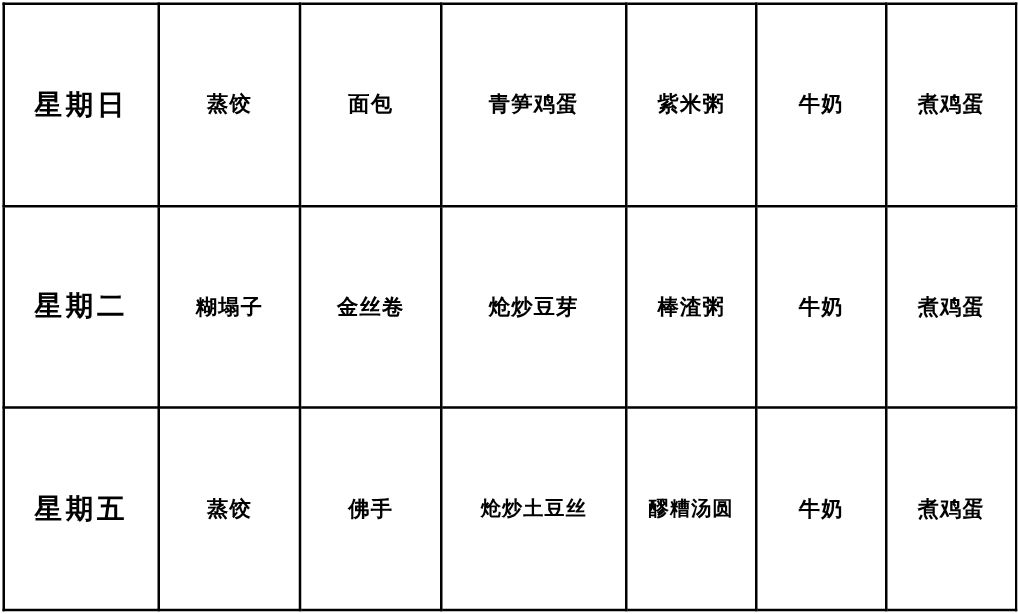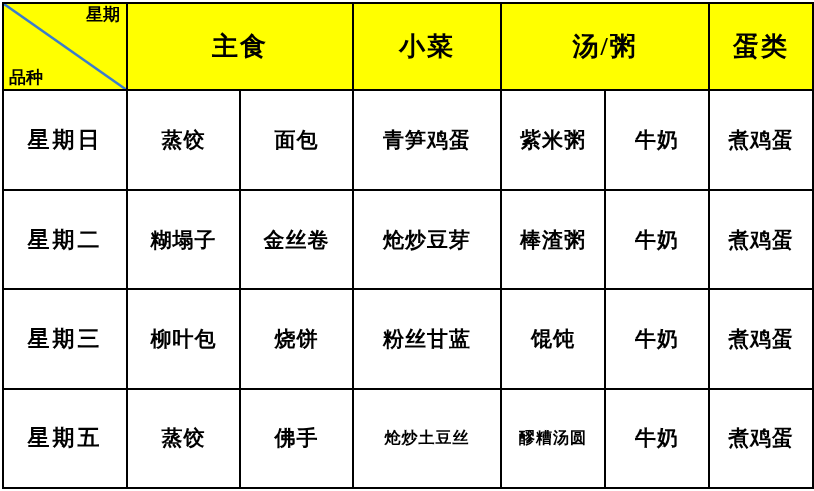--- a/index.html
+++ b/index.html
@@ -66,21 +66,21 @@
     line-height: 1.1;
   }
   
   .day-cell {
     font-size: 22px;
     letter-spacing: 3px;
     height: 71px;
     margin-left: 45px;
   }
   .dish-cell {
-    font-size: 21px;
+    font-size: 17px;
     letter-spacing: 1px;
     font-weight: bold;
   }
   .dish-cell.small {
     font-size: 16px;
   }
 </style>
 </head>
 <body>
 
@@ -88,33 +88,20 @@
   <colgroup>
     <col style="width:124px">
     <col style="width:113px">
     <col style="width:113px">
     <col style="width:148px">
     <col style="width:104px">
     <col style="width:104px">
     <col style="width:104px">
   </colgroup>
   <tbody>
-    <tr>
-      <td class="corner">
-        <svg class="corner-diag" viewBox="0 0 124 62" preserveAspectRatio="none">
-          <line x1="0" y1="0" x2="124" y2="62" stroke="#3a7ccc" stroke-width="2"></line>
-        </svg>
-        <span class="corner-top">星期</span>
-        <span class="corner-bottom">品种</span>
-      </td>
-      <td class="hdr" colspan="2">主食</td>
-      <td class="hdr">小菜</td>
-      <td class="hdr" colspan="2">汤/粥</td>
-      <td class="hdr">蛋类</td>
-    </tr>
 
     <tr>
       <td class="day-cell">星期日</td>
       <td class="dish-cell">蒸饺</td>
       <td class="dish-cell">面包</td>
       <td class="dish-cell">青笋鸡蛋</td>
       <td class="dish-cell">紫米粥</td>
       <td class="dish-cell">牛奶</td>
       <td class="dish-cell">煮鸡蛋</td>
     </tr>
@@ -123,29 +110,20 @@
     <tr>
       <td class="day-cell">星期二</td>
       <td class="dish-cell">糊塌子</td>
       <td class="dish-cell">金丝卷</td>
       <td class="dish-cell">炝炒豆芽</td>
       <td class="dish-cell">棒渣粥</td>
       <td class="dish-cell">牛奶</td>
       <td class="dish-cell">煮鸡蛋</td>
     </tr>
 
-    <tr>
-      <td class="day-cell">星期三</td>
-      <td class="dish-cell">柳叶包</td>
-      <td class="dish-cell">烧饼</td>
-      <td class="dish-cell">粉丝甘蓝</td>
-      <td class="dish-cell">馄饨</td>
-      <td class="dish-cell">牛奶</td>
-      <td class="dish-cell">煮鸡蛋</td>
-    </tr>
 
 
     <tr>
       <td class="day-cell">星期五</td>
       <td class="dish-cell">蒸饺</td>
       <td class="dish-cell">佛手</td>
       <td class="dish-cell small">炝炒土豆丝</td>
       <td class="dish-cell small">醪糟汤圆</td>
       <td class="dish-cell">牛奶</td>
       <td class="dish-cell">煮鸡蛋</td>

